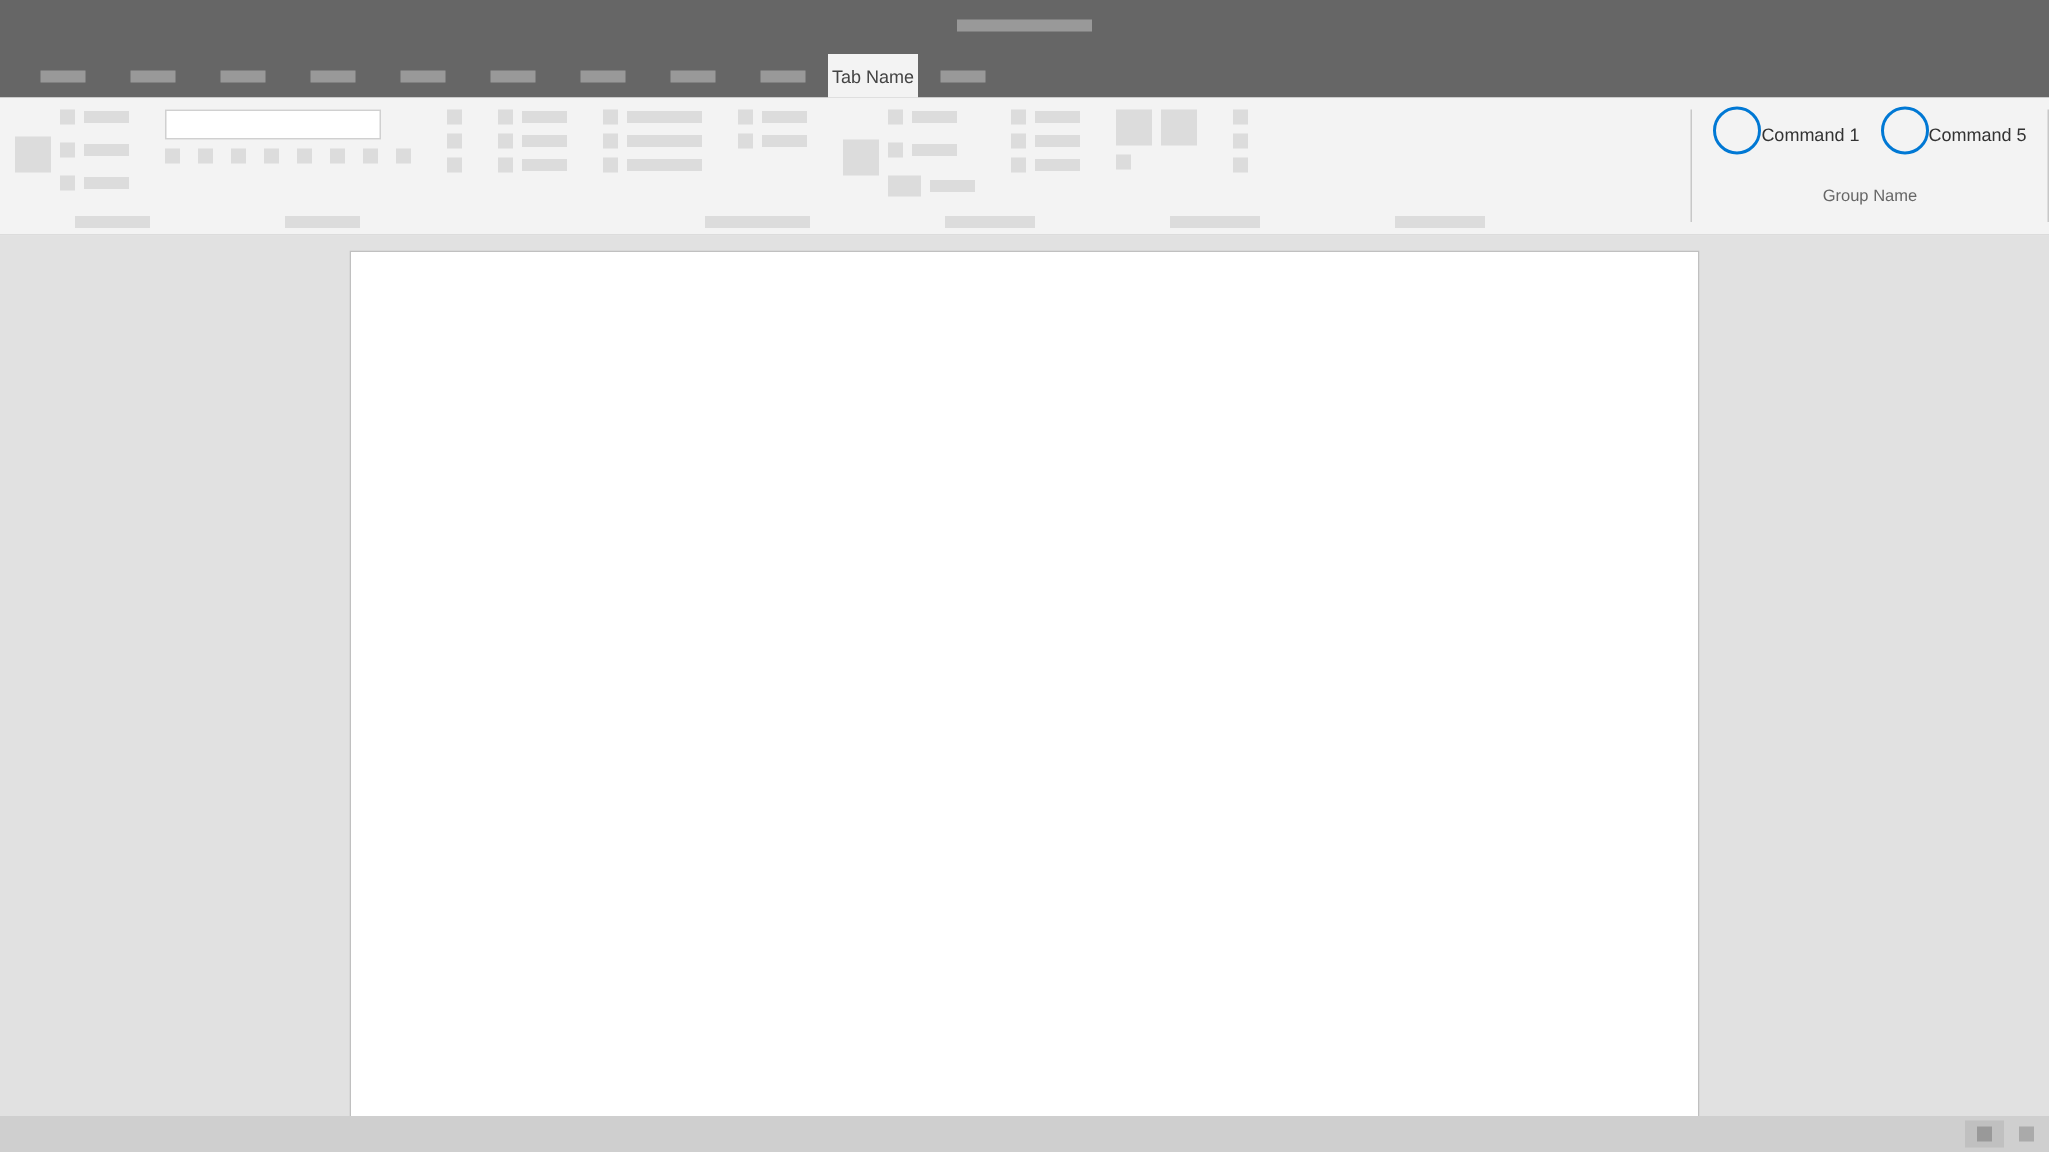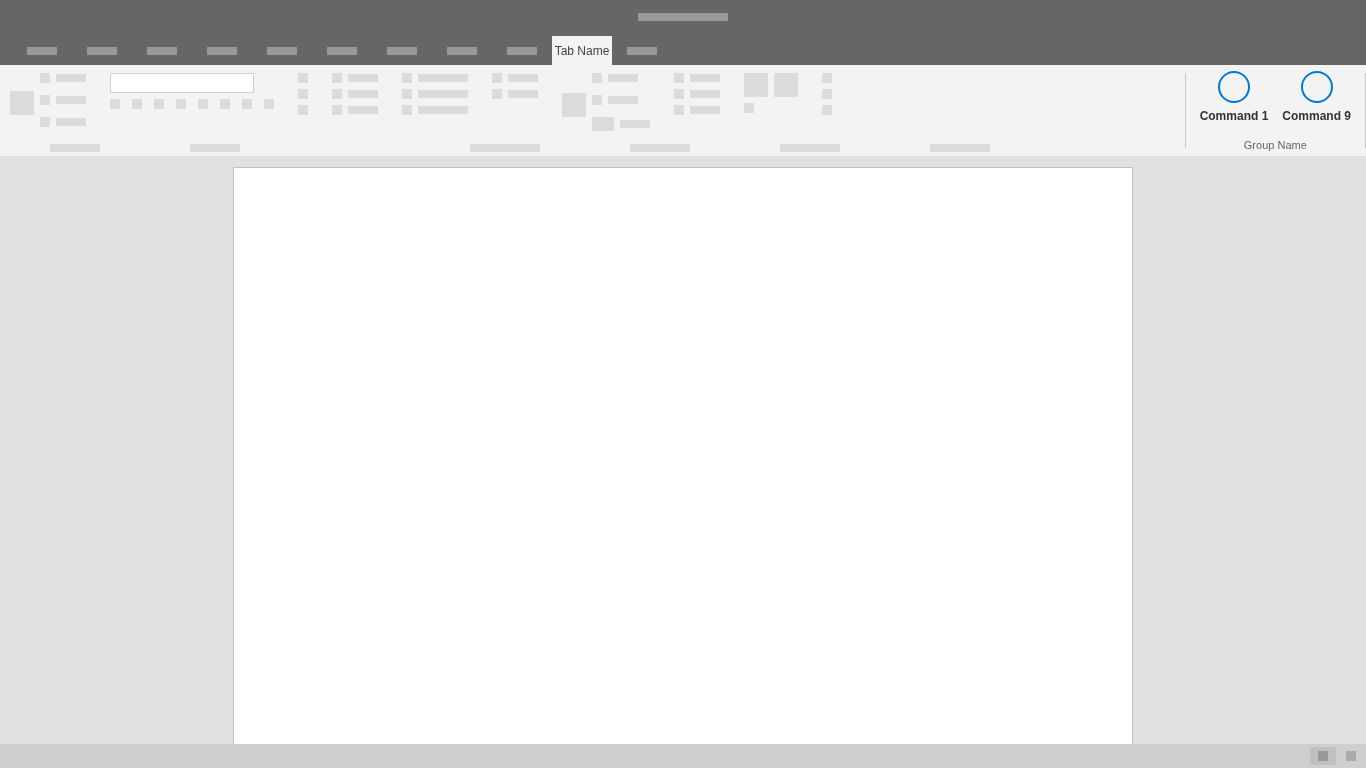--- a/index.html
+++ b/index.html
@@ -97,21 +97,21 @@
   background: #c8c8c8;
   margin: 8px 0;
 }
 .custom-group {
   display: flex;
   flex-direction: column;
   align-items: center;
   padding: 6px 14px 2px;
 }
 .cmds { display: flex; gap: 14px; }
-.cmd { display: flex; flex-direction: column; align-items: center; cursor: pointer; font-weight: bold; }
+.cmd { display: flex; flex-direction: row; align-items: center; cursor: pointer; }
 .cmd-icon {
   width: 32px; height: 32px;
   border: 2px solid #0078d4;
   border-radius: 50%;
   margin-bottom: 6px;
 }
 .cmd-label { font-size: 12px; color: #333; }
 .group-label {
   font-size: 11px;
   color: #666;
@@ -346,21 +346,21 @@
   <div class="divider"></div>
 
   <div class="custom-group">
     <div class="cmds">
       <div class="cmd">
         <div class="cmd-icon"></div>
         <div class="cmd-label">Command 1</div>
       </div>
       <div class="cmd">
         <div class="cmd-icon"></div>
-        <div class="cmd-label">Command 9</div>
+        <div class="cmd-label">Command 5</div>
       </div>
     </div>
     <div class="group-label">Group Name</div>
   </div>
 
   <div class="divider"></div>
 </div>
 
 <div class="workspace">
   <div class="page"></div>

